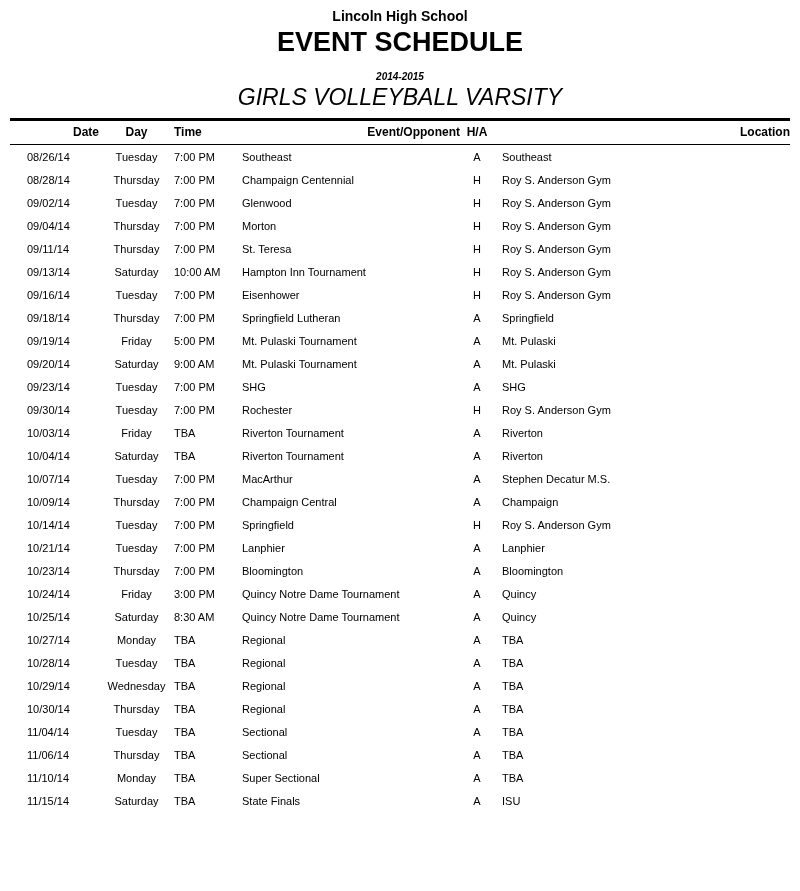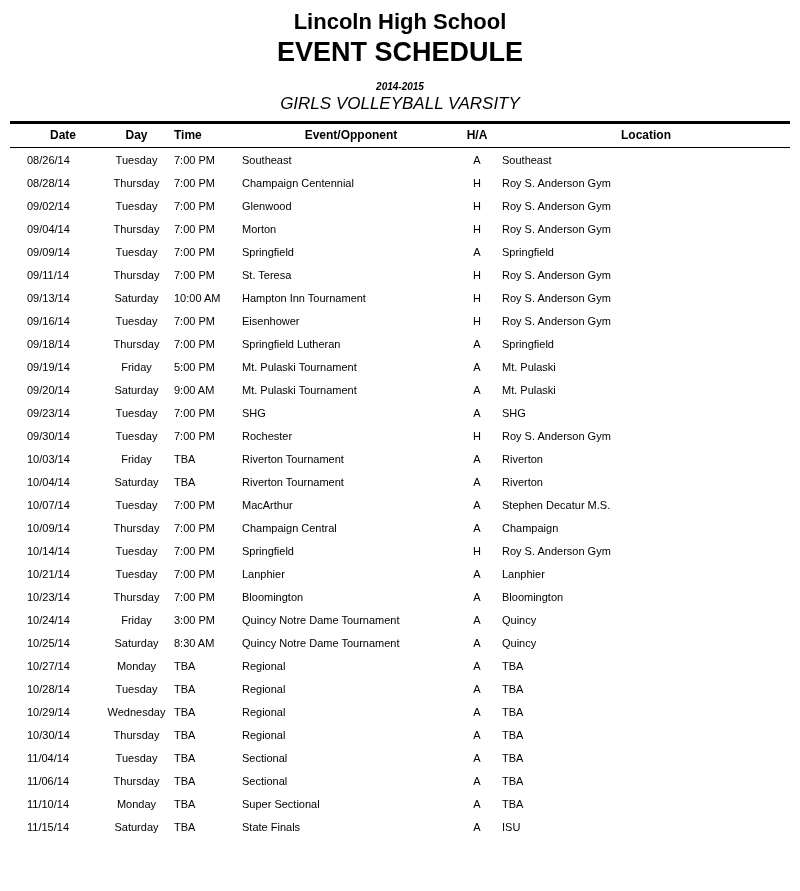--- a/index.html
+++ b/index.html
@@ -14,58 +14,58 @@
     height: 891px;
     background: #ffffff;
     box-sizing: border-box;
     overflow: hidden;
   }
   .doc-header {
     text-align: center;
     padding-top: 8px;
   }
   .school-name {
-    font-size: 22px;
+    font-size: 14px;
     font-weight: bold;
     line-height: 1.25;
     text-align: center;
   }
   .doc-title {
     font-size: 27px;
     font-weight: bold;
     line-height: 1.25;
   }
   .season {
     font-size: 10px;
     font-weight: bold;
     font-style: italic;
     margin-top: 12px;
     line-height: 1.2;
   }
   .team-name {
-    font-size: 17px;
+    font-size: 23px;
     font-style: italic;
     line-height: 1.2;
     margin-top: 1px;
   }
   table.schedule {
     width: 780px;
     margin: 6px 10px 0 10px;
     border-collapse: collapse;
     table-layout: fixed;
   }
   thead tr {
     border-top: 3px solid #000;
     border-bottom: 1px solid #000;
   }
   th {
     font-size: 12px;
     font-weight: bold;
     padding: 4px 0 5px 0;
-    text-align: center;
+    text-align: right;
     white-space: nowrap;
     overflow: hidden;
   }
   td {
     font-size: 11px;
     padding: 6px 0 5px 0;
     text-align: left;
     white-space: nowrap;
     overflow: hidden;
     vertical-align: middle;
@@ -126,28 +126,20 @@
         </tr>
         <tr>
           <td class="col-0">09/04/14</td>
           <td class="col-1">Thursday</td>
           <td class="col-2">7:00 PM</td>
           <td class="col-3">Morton</td>
           <td class="col-4">H</td>
           <td class="col-5">Roy S. Anderson Gym</td>
         </tr>
         <tr>
-          <td class="col-0">09/09/14</td>
-          <td class="col-1">Tuesday</td>
-          <td class="col-2">7:00 PM</td>
-          <td class="col-3">Springfield</td>
-          <td class="col-4">A</td>
-          <td class="col-5">Springfield</td>
-        </tr>
-        <tr>
           <td class="col-0">09/11/14</td>
           <td class="col-1">Thursday</td>
           <td class="col-2">7:00 PM</td>
           <td class="col-3">St. Teresa</td>
           <td class="col-4">H</td>
           <td class="col-5">Roy S. Anderson Gym</td>
         </tr>
         <tr>
           <td class="col-0">09/13/14</td>
           <td class="col-1">Saturday</td>

